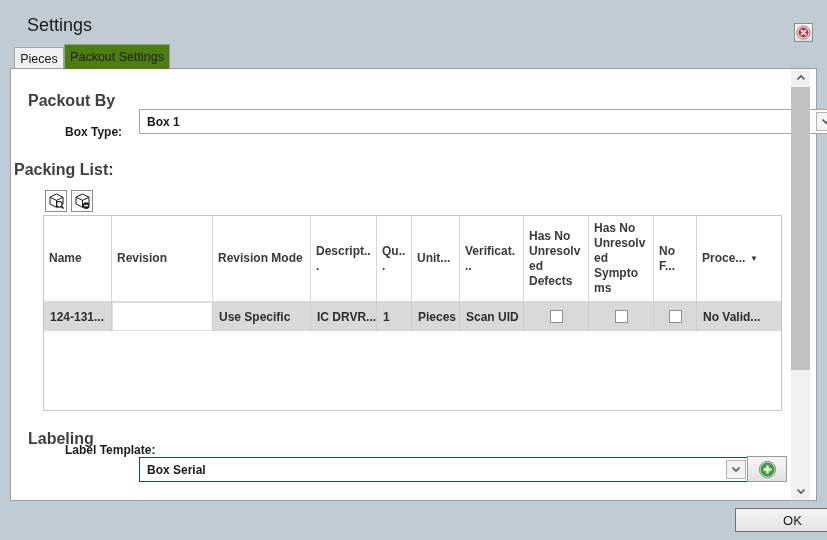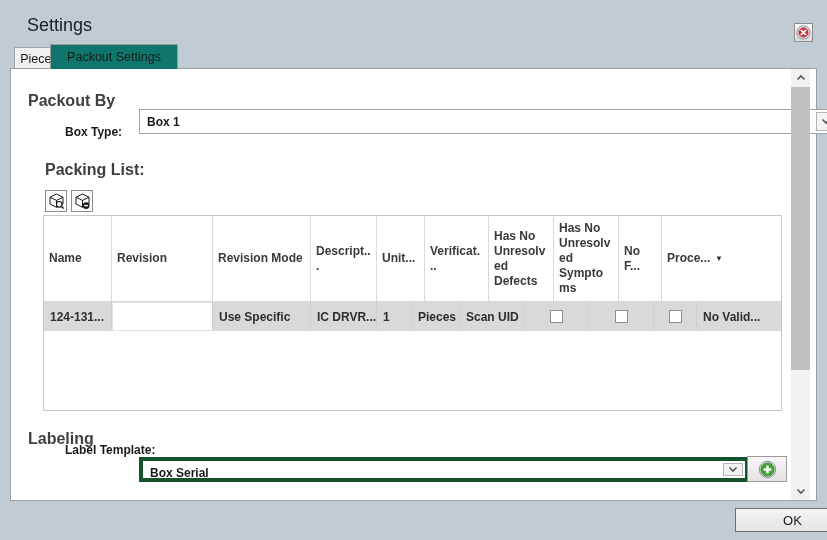--- a/index.html
+++ b/index.html
@@ -10,38 +10,38 @@
 
   
   .win-title { left:27px; top:15px; font-size:18px; color:#1c1c1c; }
   .close-btn { left:794px; top:23px; width:19px; height:19px; border:1px solid #8c8c8c;
                background:linear-gradient(#f6f6f6,#dcdcdc); display:flex; align-items:center; justify-content:center; cursor:pointer; }
 
   
   .tab { font-size:12.5px; color:#1b1b1b; display:flex; align-items:center; justify-content:center; }
   .tab-inactive { left:14px; top:47px; width:50px; height:22px; background:#f0f0f0;
                   border:1px solid #a5a5a5; border-bottom:none; z-index:1; }
-  .tab-active { left:50px; top:44px; width:128px; height:25px; background:#0f766e;
+  .tab-active { left:64px; top:44px; width:106px; height:25px; background:#4d7c0f;
                 border:1px solid #9b9b9b; border-bottom:none; z-index:3; }
 
   
   .panel { left:10px; top:68px; width:807px; height:433px; background:#ffffff; border:1px solid #9f9f9f; z-index:2;font-weight:bold; }
 
   .heading { font-size:16px; color:#3f3f3f; }
   .h-packout  { left:17px;  top:23px; }
-  .h-packing  { left:34px;  top:92px; }
+  .h-packing  { left:3px;  top:92px; }
   .h-labeling { left:17px;  top:361px; }
 
   .field-label { font-size:12px; color:#1a1a1a;margin-left:20px; }
   .l-boxtype  { left:34px; top:56px; }
   .l-template { left:34px; top:374px; }
 
   .combo { background:#fff; border:1px solid #a5a5a5; font-size:12px; color:#1a1a1a; }
   .combo-box-type { left:128px; top:40px; width:700px; height:25px; }
-  .combo-template { left:128px; top:388px; width:610px; height:25px; border:4px solid #14532d; }
+  .combo-template { left:128px; top:388px; width:610px; height:25px; border:1px solid #14532d; }
   .combo-text { position:absolute; left:7px; top:5px; }
   .combo-arrow-btn { position:absolute; right:2px; top:2px; bottom:2px; width:20px;
                      background:#f2f2f2; border:1px solid #b4b4b4; display:flex; align-items:center; justify-content:center; cursor:pointer; }
 
   
   .toolbar { left:34px; top:121px; display:flex; gap:4px; }
   .icon-btn { width:22px; height:22px; background:#fbfbfb; border:1px solid #8b8b8b;
               display:flex; align-items:center; justify-content:center; cursor:pointer; }
 
   
@@ -137,20 +137,21 @@
       </span>
     </div>
   </div>
 
   <div class="abs grid">
     <div class="grid-header">
       <div class="hcell c0">Name</div>
       <div class="hcell c1">Revision</div>
       <div class="hcell c2">Revision Mode</div>
       <div class="hcell c3">Descript...</div>
+      <div class="hcell c4">Qu...</div>
       <div class="hcell c5">Unit...</div>
       <div class="hcell c6">Verificat...</div>
       <div class="hcell c7">Has No Unresolved Defects</div>
       <div class="hcell c8">Has No Unresolved Symptoms</div>
       <div class="hcell c9">No F...</div>
       <div class="hcell c10 hcell-proc">
         <span>Proce...</span>
         <span class="sort-glyph">▼</span>
       </div>
     </div>

